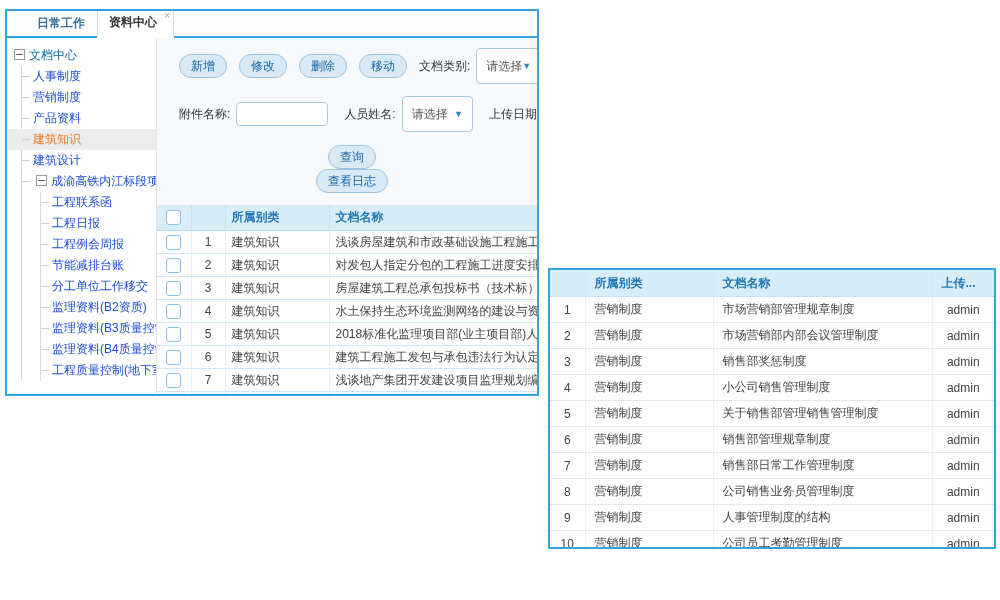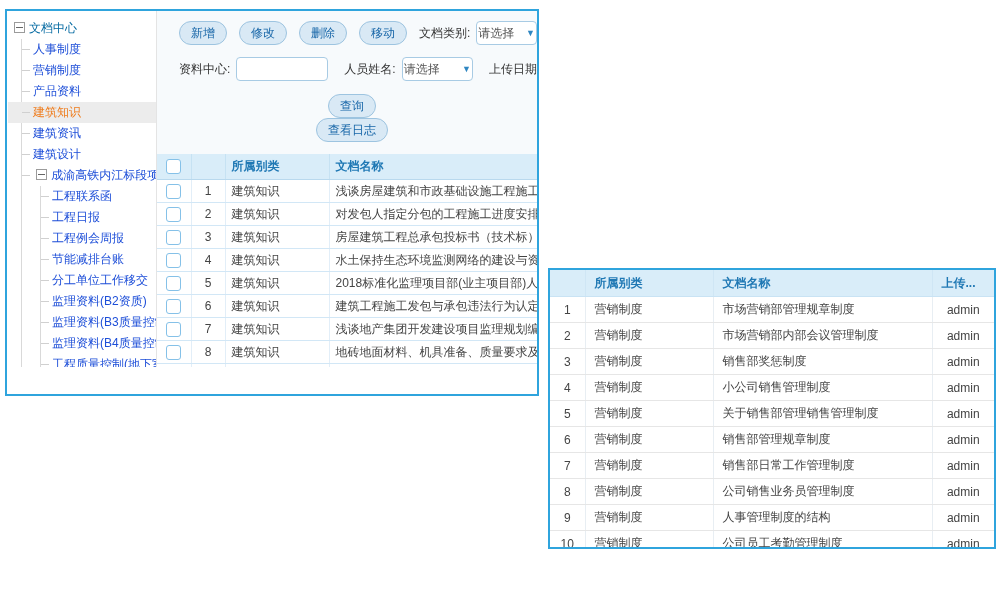--- a/index.html
+++ b/index.html
@@ -38,22 +38,22 @@
   .frow{display:flex;align-items:center;white-space:nowrap;flex-shrink:0;}
   .frow1{margin:10px 0 0 22px;}
   .frow2{margin:12px 0 0 22px;}
   .frow3{margin:13px 0 12px 22px;flex-direction:column;}
   .btn{background:#d9e9f5;border:1px solid #9dc4e0;border-radius:12px;color:#1766a8;
        font-size:12px;padding:5px 11px;margin-right:12px;cursor:pointer;
        font-family:inherit;line-height:1;}
   .flabel{color:#333;margin-left:16px;}
   .flabel.first{margin-left:0;}
   .sel{display:inline-flex;align-items:center;justify-content:space-between;
-       width:88px;height:24px;background:#fff;border:1px solid #a8cbe4;border-radius:4px;
-       padding:0 1px;margin-left:6px;color:#555;cursor:pointer;box-sizing:border-box;}
+       width:88px;height:36px;background:#fff;border:1px solid #a8cbe4;border-radius:4px;
+       padding:0 9px;margin-left:6px;color:#555;cursor:pointer;box-sizing:border-box;}
   .caret{color:#2f86c1;font-size:9px;}
   .tinput{width:92px;height:24px;border:1px solid #a8cbe4;border-radius:4px;background:#fff;
           margin-left:6px;box-sizing:border-box;padding:0 6px;font-family:inherit;font-size:12px;}
 
   
   table{border-collapse:collapse;table-layout:fixed;width:100%;background:#fff;}
   th{font-weight:bold;text-align:left;}
   .dtable th{background:#d9edf9;color:#1f78b4;height:25px;padding:0 6px;
              border-bottom:1px solid #b9d9ee;border-right:1px solid #c6e2f3;}
   .dtable td{height:22px;padding:0 6px;border-bottom:1px solid #d2e7f6;
@@ -70,33 +70,39 @@
   .rtable th{background:#d9edf9;color:#1f78b4;height:26px;padding:0 9px;
              border-bottom:1px solid #c9e3f4;border-right:1px solid #cfe6f5;}
   .rtable td{height:25px;padding:0 9px;border-bottom:1px solid #e6e6e6;
              border-right:1px solid #e8eef3;color:#444;overflow:hidden;white-space:nowrap;}
   .rtable th:last-child,.rtable td:last-child{border-right:none;}
 </style>
 </head>
 <body>
 
 <div class="win-left">
+  <div class="tabbar">
+    <div class="tab">日常工作</div>
+    <div class="tab active">
+      <span>资料中心</span>
+      <span class="tab-close">×</span>
+    </div>
+  </div>
 
   <div class="win-body">
 
     <div class="tree">
       <div class="node-root">
         <span class="cicon"></span><span>文档中心</span>
       </div>
       <ul class="lvl1">
         <li>人事制度</li>
         <li>营销制度</li>
         <li>产品资料</li>
         <li class="selected">建筑知识</li>
-        <li>建筑资讯</li>
         <li>建筑设计</li>
         <li>
           <span class="cicon"></span><span>成渝高铁内江标段项目</span>
           <ul class="lvl2">
             <li>工程联系函</li>
             <li>工程日报</li>
             <li>工程例会周报</li>
             <li>节能减排台账</li>
             <li>分工单位工作移交</li>
             <li>监理资料(B2资质)</li>
@@ -117,21 +123,21 @@
         <button class="btn">移动</button>
         <span class="flabel first">文档类别:</span>
         <span class="sel">
           <span>请选择</span>
           <span class="caret">▼</span>
         </span>
 
       </div>
 
       <div class="frow frow2">
-        <span class="flabel first">资料中心:</span>
+        <span class="flabel first">附件名称:</span>
         <input class="tinput" type="text" value="" style="">
         <span class="flabel">人员姓名:</span>
         <span class="sel">
           <span>请选择</span>
           <span class="caret">▼</span>
         </span>
         <span class="flabel">上传日期</span>
       </div>
 
       <div class="frow frow3">

